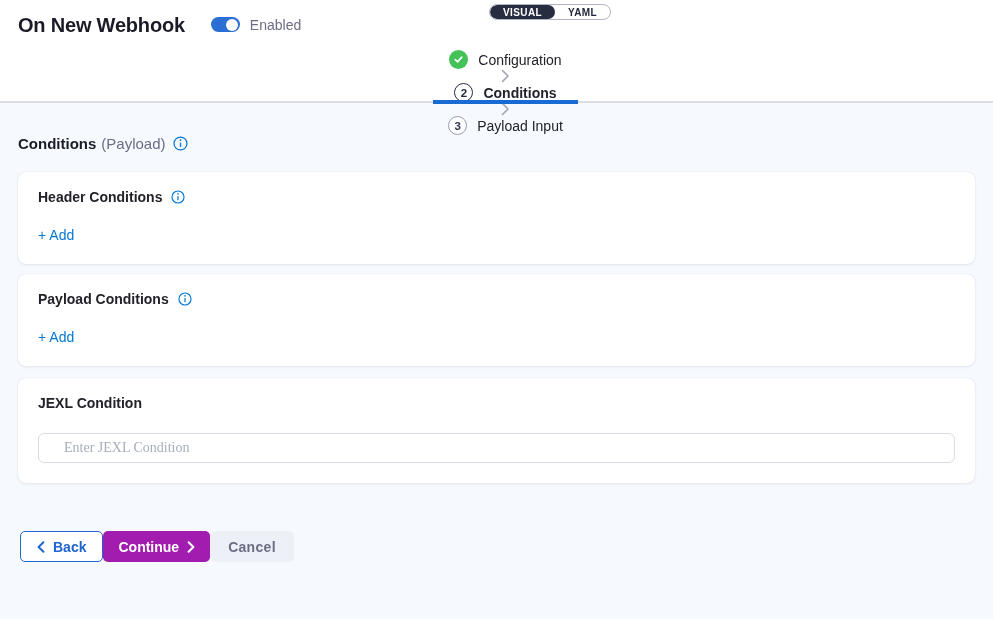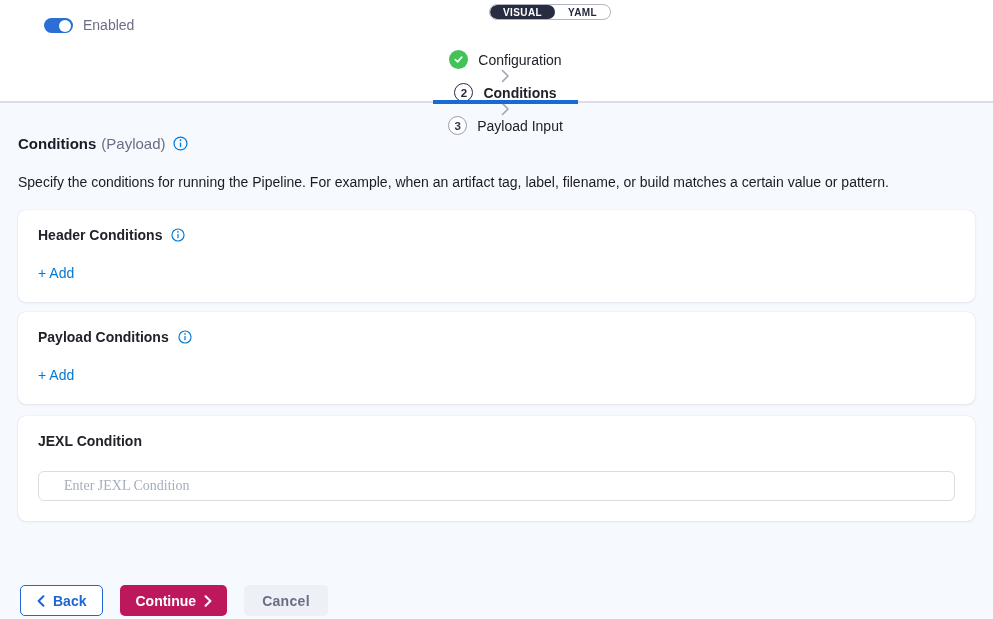--- a/index.html
+++ b/index.html
@@ -3,21 +3,21 @@
 <meta charset="utf-8">
 <style>
   * { margin:0; padding:0; box-sizing:border-box; }
   html,body { width:993px; height:619px; overflow:hidden; background:#f6f9fd;
               font-family:"Liberation Sans","DejaVu Sans",sans-serif; }
 
   
   .header { background:#fff; height:50px; display:flex; align-items:center;
             padding:0 18px; position:relative; }
   .page-title { font-size:20px; font-weight:700; color:#1b1b28; letter-spacing:-0.2px; }
-  .toggle-wrap { display:flex; align-items:flex-end; margin-left:26px; gap:10px; }
+  .toggle-wrap { display:flex; align-items:flex-start; margin-left:26px; gap:10px; }
   .toggle { width:29px; height:15px; background:#2b6fd4; border-radius:8px;
             position:relative; cursor:pointer; flex:none; }
   .toggle-knob { position:absolute; right:2px; top:1.5px; width:12px; height:12px;
                  background:#fff; border-radius:50%; }
   .toggle-label { color:#6b6d85; font-size:14px; }
 
   .view-toggle { position:absolute; left:489px; top:4px; height:16px; display:flex;
                  align-items:center; background:#fff; border:1px solid #b0b4c2;
                  border-radius:10px; overflow:hidden; }
   .seg { font-size:10px; font-weight:700; letter-spacing:0.4px; padding:0 13px;
@@ -58,34 +58,35 @@
   .card-title { font-size:14px; font-weight:700; color:#22222a;text-align:right; }
   .add-link { display:inline-block; color:#0278d5; font-size:14px; font-weight:400;
               margin-top:22px; cursor:pointer; }
   .jexl-input { display:block; width:100%; height:30px; border:1px solid #d8dce3;
                 border-radius:6px; padding:0 25px; font-size:14px; color:#22222a;
                 margin-top:22px; background:#fff;
                 font-family:Liberation Serif, serif; }
   .jexl-input::placeholder { color:#a6adbd; }
 
   
-  .footer { display:flex; align-items:center; gap:17px; margin-top:64px; padding-left:2px; }
+  .footer { display:flex; align-items:center; margin-top:48px; padding-left:2px; }
   .btn { height:31px; border-radius:5px; font-size:14px; font-weight:600;
          display:inline-flex; align-items:center; gap:8px; padding:0 16px;
          cursor:pointer; border:none;
          font-family:"Liberation Sans","DejaVu Sans",sans-serif; }
   .btn-back { background:#fff; border:1px solid #2065d1; color:#2065d1; }
-  .btn-continue { background:#be185d; color:#fff; padding:0 15px; }
+  .btn-continue { background:#a21caf; color:#fff; padding:0 15px; }
   .btn-cancel { background:#edf0f6; color:#6b6d85; padding:0 18px; letter-spacing:0.3px; }
   .chev { display:flex; align-items:center; }
 </style>
 </head>
 <body>
 
 <div class="header">
+  <div class="page-title">On New Webhook</div>
 
   <div class="toggle-wrap">
     <div class="toggle">
       <div class="toggle-knob"></div>
     </div>
     <span class="toggle-label">Enabled</span>
   </div>
 
   <div class="view-toggle">
     <div class="seg active">VISUAL</div>
@@ -134,21 +135,20 @@
     <span class="cond-opt">(Payload)</span>
     <span class="info-icon">
       <svg width="15" height="15" viewBox="0 0 16 16" fill="none">
         <circle cx="8" cy="8" r="6.9" stroke="#0278d5" stroke-width="1.3"></circle>
         <rect x="7.3" y="6.8" width="1.4" height="5" rx="0.7" fill="#0278d5"></rect>
         <circle cx="8" cy="4.5" r="0.95" fill="#0278d5"></circle>
       </svg>
     </span>
   </div>
 
-  <div class="description">Specify the conditions for running the Pipeline. For example, when an artifact tag, label, filename, or build matches a certain value or pattern.</div>
 
   <div class="card first">
     <div class="card-title-row">
       <span class="card-title">Header Conditions</span>
       <span class="info-icon">
         <svg width="14" height="14" viewBox="0 0 16 16" fill="none">
           <circle cx="8" cy="8" r="6.9" stroke="#0278d5" stroke-width="1.3"></circle>
           <rect x="7.3" y="6.8" width="1.4" height="5" rx="0.7" fill="#0278d5"></rect>
           <circle cx="8" cy="4.5" r="0.95" fill="#0278d5"></circle>
         </svg>

